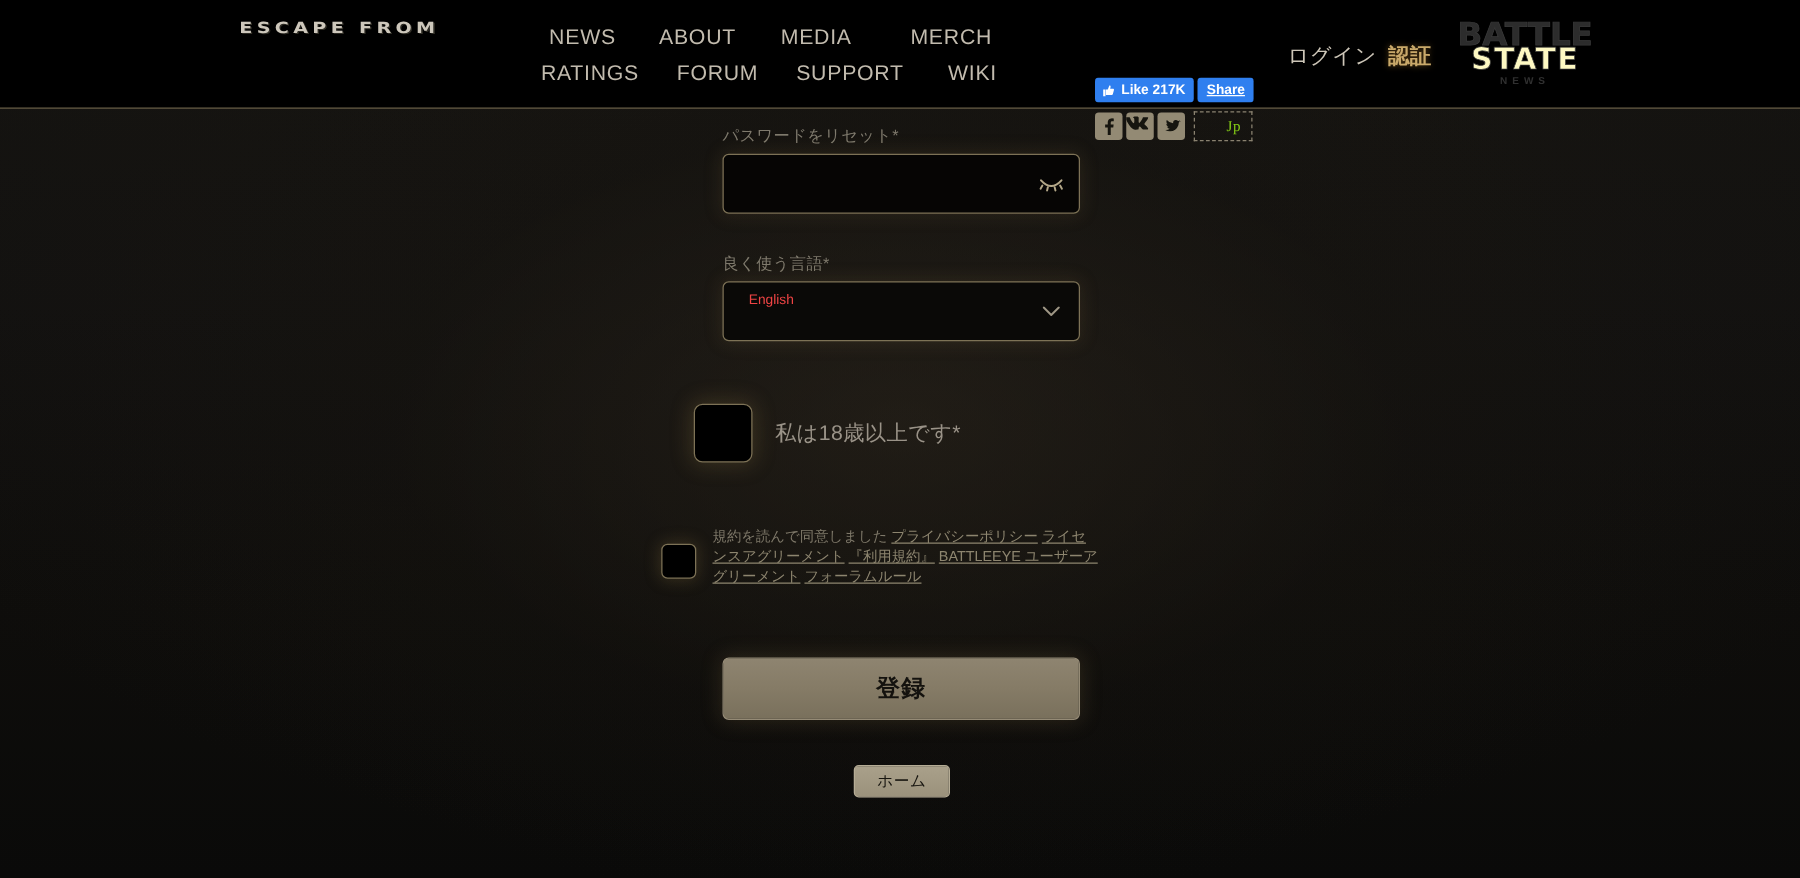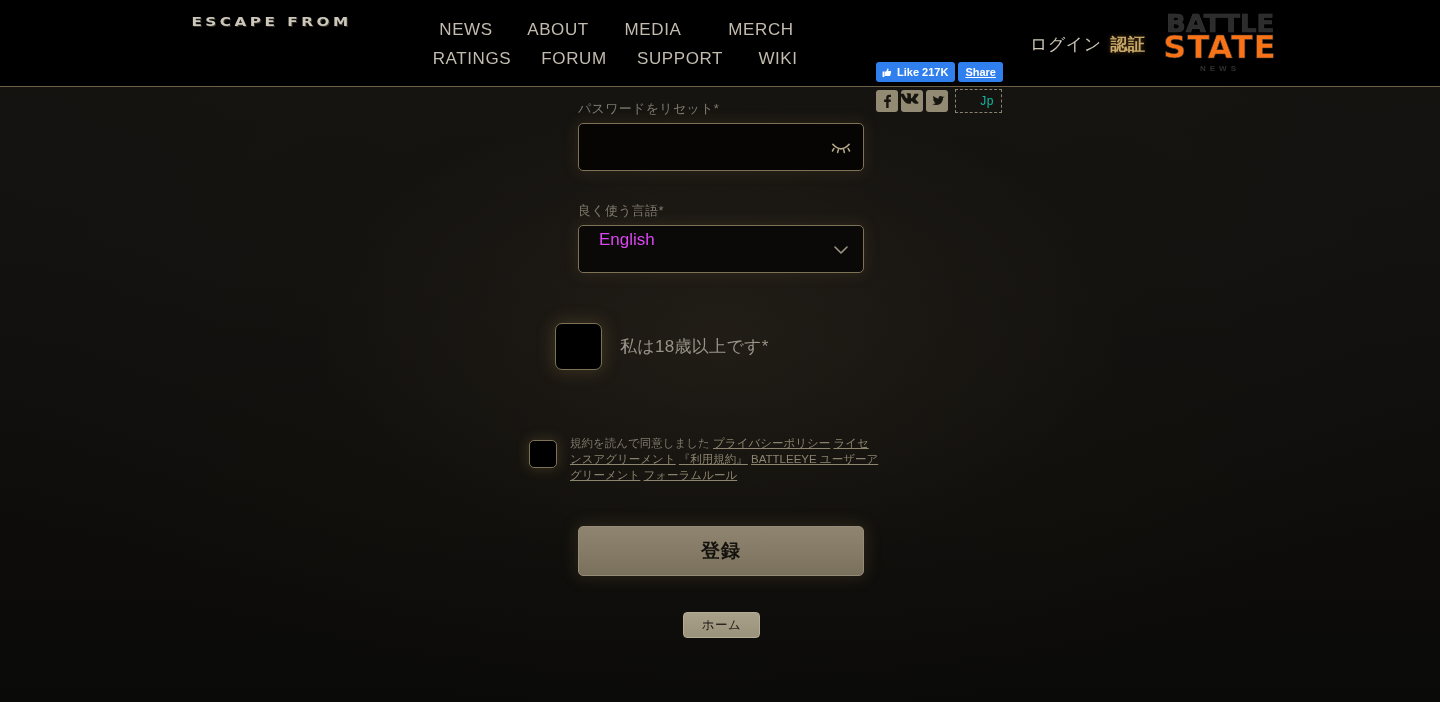--- a/index.html
+++ b/index.html
@@ -214,22 +214,23 @@
   }
   .lang-caret {
     width: 0; height: 0;
     border-left: 5px solid transparent;
     border-right: 5px solid transparent;
     border-top: 7px solid #9c9customBorder;
     border-top-color: #9c9483;
   }
   .lang-code {
     font-size: 12px;
-    color: #14b8a6;
+    color: #84cc16;
     letter-spacing: 0.4px;
+    font-family: Liberation Serif, serif;
   }
 
   
   .auth-block {
     position: absolute;
     left: 1030px;
     top: 33px;
     display: flex;
     gap: 9px;
   }
@@ -268,23 +269,23 @@
     font-size: 25px;
     font-weight: 700;
     color: #2c2c2c;
     letter-spacing: 0px;
     line-height: 0.88;
     transform: scaleX(1.04);
     -webkit-text-stroke: 0.6px #3a3a3a;
   }
   .bsg-line2 {
     font-family: "DejaVu Sans", sans-serif;
-    font-size: 32px;
-    font-weight: 700;
-    color: #f97316;
+    font-size: 24px;
+    font-weight: 700;
+    color: #fef9c3;
     letter-spacing: 1px;
     line-height: 0.88;
     margin-top: -2px;
     text-align: right;
     -webkit-text-stroke: 0.6px #343434;
   }
   .bsg-line3 {
     font-size: 8px;
     font-weight: 700;
     color: #303030;
@@ -350,22 +351,22 @@
     position: relative;
     width: 286px;
     height: 48px;
   }
   .select-box {
     width: 286px;
     height: 48px;
     background: #0a0907;
     border: 1px solid #7d7256;
     border-radius: 5px;
-    color: #d946ef;
-    font-size: 17px;
+    color: #ef4444;
+    font-size: 11px;
     padding: 0 36px 17px 20px;
     display: flex;
     align-items: center;
     cursor: pointer;
     box-shadow: 0 0 14px 2px rgba(120,100,60,0.18);
   }
   .select-caret {
     position: absolute;
     right: 16px;
     top: 50%;
@@ -395,23 +396,23 @@
   .age-label {
     font-size: 17px;
     color: #9a9388;
     letter-spacing: 0.3px;
   }
 
   
   .terms-row {
     position: absolute;
     left: 529px;
-    top: 345px;
-    display: flex;
-    align-items: flex-start;
+    top: 332px;
+    display: flex;
+    align-items: center;
     gap: 13px;
     width: 350px;
   }
   .terms-checkbox {
     width: 28px;
     height: 28px;
     background: #000000;
     border: 1px solid #7d7256;
     border-radius: 5px;
     cursor: pointer;

